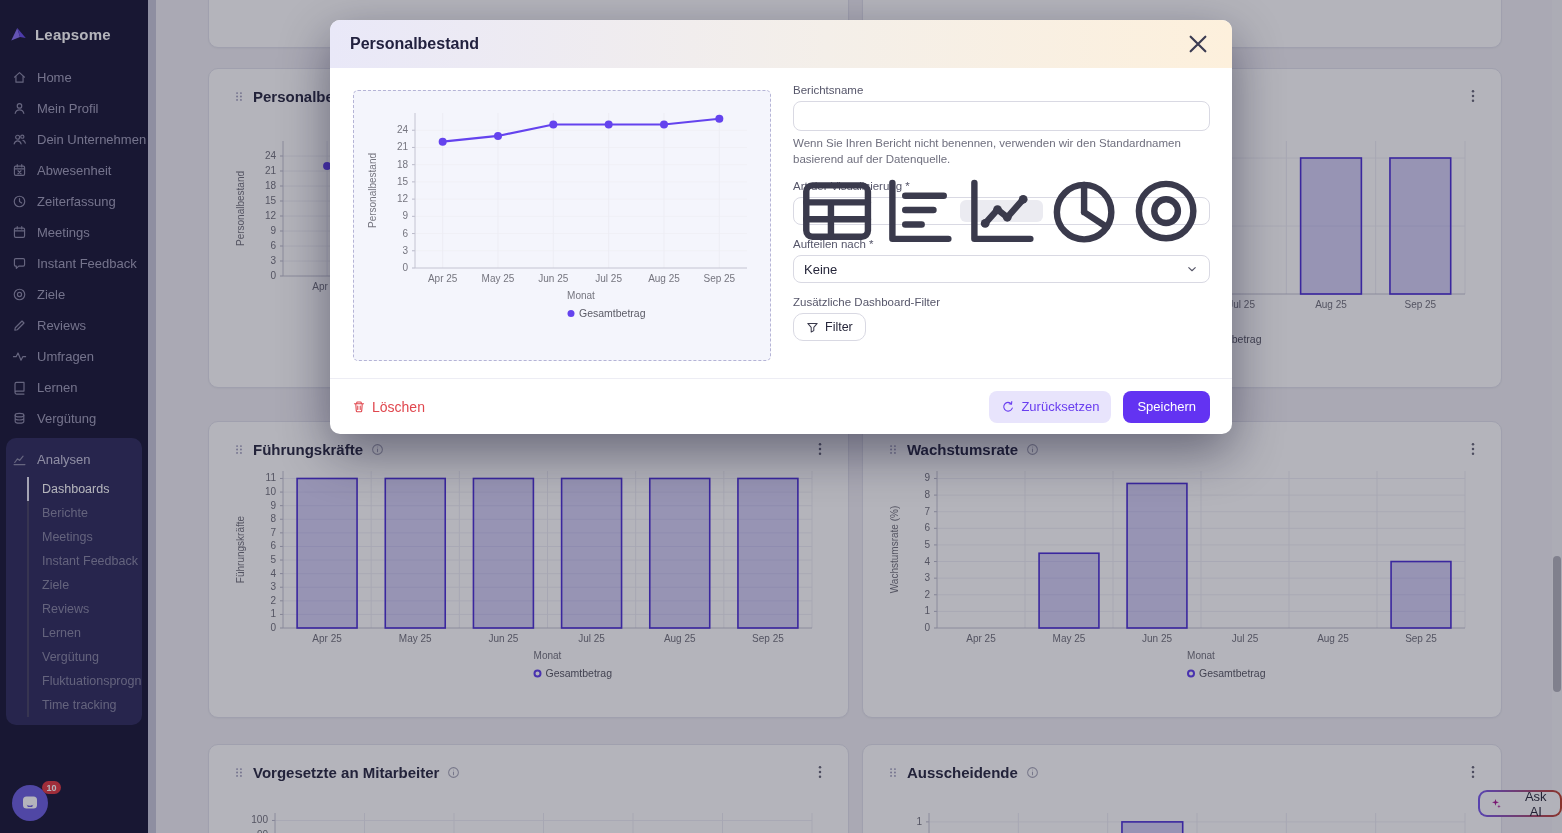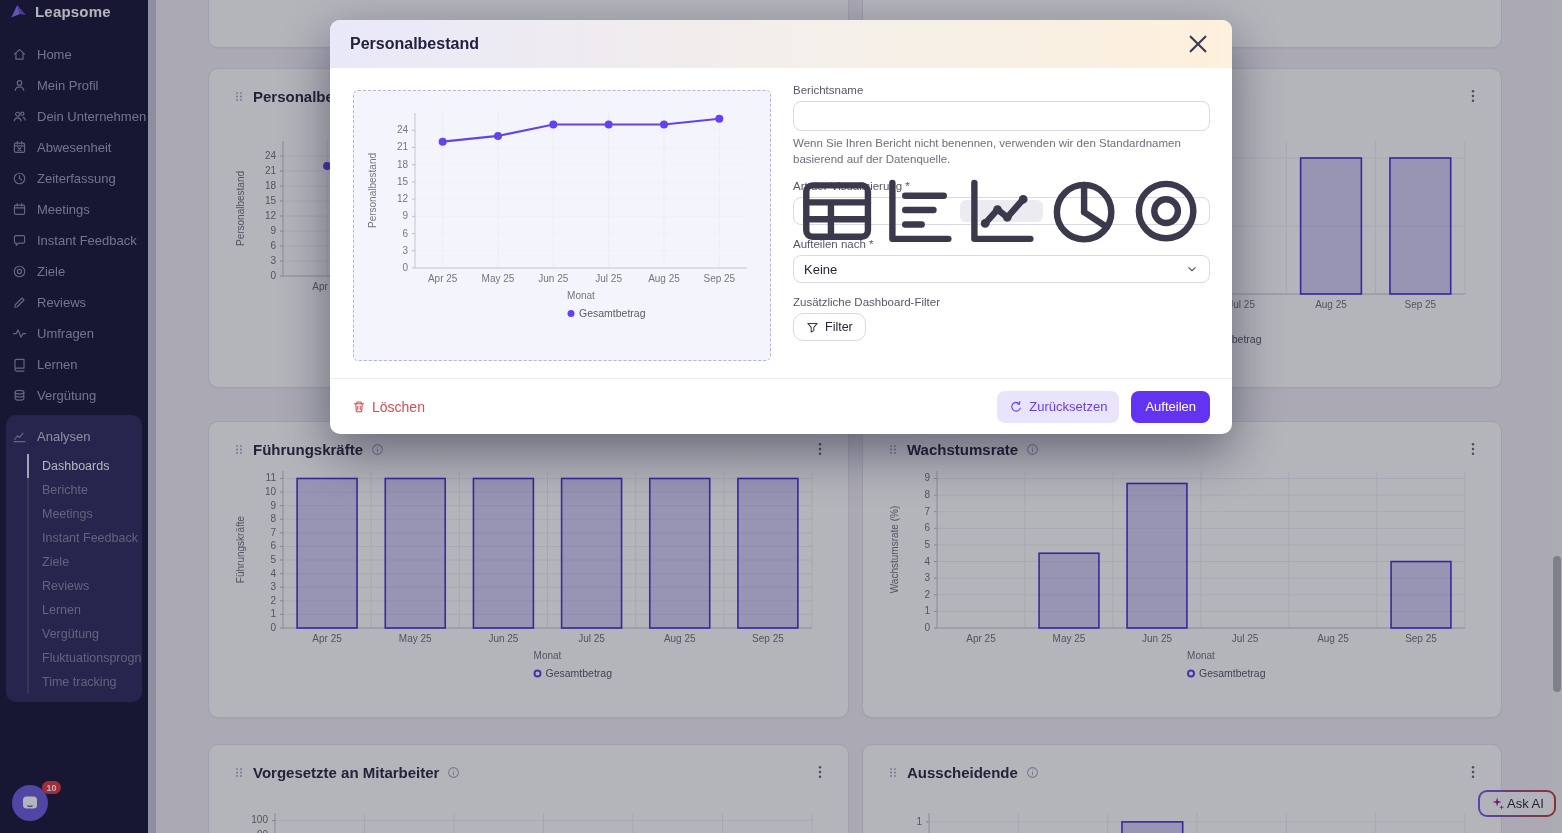--- a/index.html
+++ b/index.html
@@ -1,21 +1,21 @@
 <!DOCTYPE html>
 <html><head>
 <meta charset="utf-8">
 <style>
   html,body{margin:0;padding:0;background:#2a2a33;}
   *{box-sizing:border-box;font-family:"Liberation Sans",sans-serif;}
   .stage{position:relative;width:1562px;height:833px;overflow:hidden;background:#f1f0f5;}
 
   
   .sidebar{position:absolute;left:0;top:0;width:148px;height:833px;background:#1d1c3a;color:#a3a1bb;z-index:1;}
-  .logo-row{display:flex;align-items:center;gap:7px;padding:1px 0 10px 8px;}
+  .logo-row{display:flex;align-items:center;gap:7px;padding:24px 0 10px 8px;}
   .logo-mark{width:20px;height:20px;flex:none;}
   .logo-text{color:#fff;font-size:15px;font-weight:700;letter-spacing:.2px;}
   .snav{padding:8px 0 0 0;}
   .sitem{display:flex;align-items:center;gap:10px;height:31px;padding-left:12px;font-size:13px;color:#a3a1bb;cursor:pointer;white-space:nowrap;overflow:hidden;}
   .sicon{width:15px;height:15px;flex:none;color:#8f8da9;}
   .sicon svg{width:100%;height:100%;display:block;}
   .analysen-box{margin:4px 6px 0 6px;background:#333160;border-radius:10px;padding:6px 0 8px 0;}
   .analysen-box .sitem{padding-left:6px;color:#c9c7dd;}
   .subwrap{margin-left:21px;margin-top:2px;text-align:center;}
   .subitem{display:flex;align-items:center;height:24px;padding-left:13px;font-size:12.5px;color:#8c8aa6;border-left:2px solid #4a4866;cursor:pointer;white-space:nowrap;overflow:hidden;}
@@ -36,21 +36,21 @@
   .info-ic svg{width:100%;height:100%;display:block;}
   .kebab{margin-left:auto;width:16px;height:16px;color:#6b6b7a;cursor:pointer;}
   .kebab svg{width:100%;height:100%;display:block;}
   .chart{position:absolute;}
 
   
   .win-scroll{position:absolute;right:0;top:0;width:10px;height:833px;background:#f4f4f7;z-index:2;}
   .win-thumb{position:absolute;left:1px;width:8px;top:556px;height:136px;border-radius:4px;background:#b4b4bd;cursor:pointer;}
 
   
-  .ask-ai{position:absolute;left:1478px;top:790px;height:27px;padding:0 10px;display:flex;align-items:center;gap:2px;
+  .ask-ai{position:absolute;left:1478px;top:790px;height:27px;padding:0 10px;display:flex;align-items:center;gap:20px;
     background:linear-gradient(#fdfdfe,#fdfdfe) padding-box,linear-gradient(90deg,#7a5cf0,#c2452f) border-box;
     border:2px solid transparent;border-radius:9px;font-size:13px;color:#2e2e3e;cursor:pointer;z-index:2;}
   .ask-ai .spark{width:15px;height:15px;color:#a91d96;}
   .ask-ai .spark svg{width:100%;height:100%;display:block;}
 
   
   .overlay{position:absolute;inset:0;background:rgba(13,12,35,.31);z-index:10;}
   .modal{position:absolute;left:330px;top:20px;width:902px;height:414px;background:#fff;border-radius:10px;z-index:20;box-shadow:0 18px 50px rgba(10,10,40,.45);}
   .modal-header{height:48px;border-radius:10px 10px 0 0;background:linear-gradient(90deg,#e9e8f8 0%,#f4efe9 55%,#fdf0dc 100%);display:flex;align-items:center;padding:0 20px;}
   .modal-title{font-size:16px;font-weight:700;color:#22213f;}
@@ -888,17 +888,17 @@
       <div class="footer-right">
         <button class="reset-btn">
           <span class="ric">
               <svg viewBox="0 0 16 16" fill="none" stroke="currentColor" stroke-width="1.25" stroke-linecap="round" stroke-linejoin="round" style="width:100%;height:100%;display:block">
                 <path d="M12.9 9.3A5 5 0 1 1 11.8 4.3"></path>
                 <path d="M12.3 1.9l-.3 2.8-2.8-.4"></path>
               </svg>
             </span>
           <span>Zurücksetzen</span>
         </button>
-        <button class="save-btn">Aufteilen</button>
+        <button class="save-btn">Speichern</button>
       </div>
     </div>
   </div>
 </div>
 
 </body></html>

